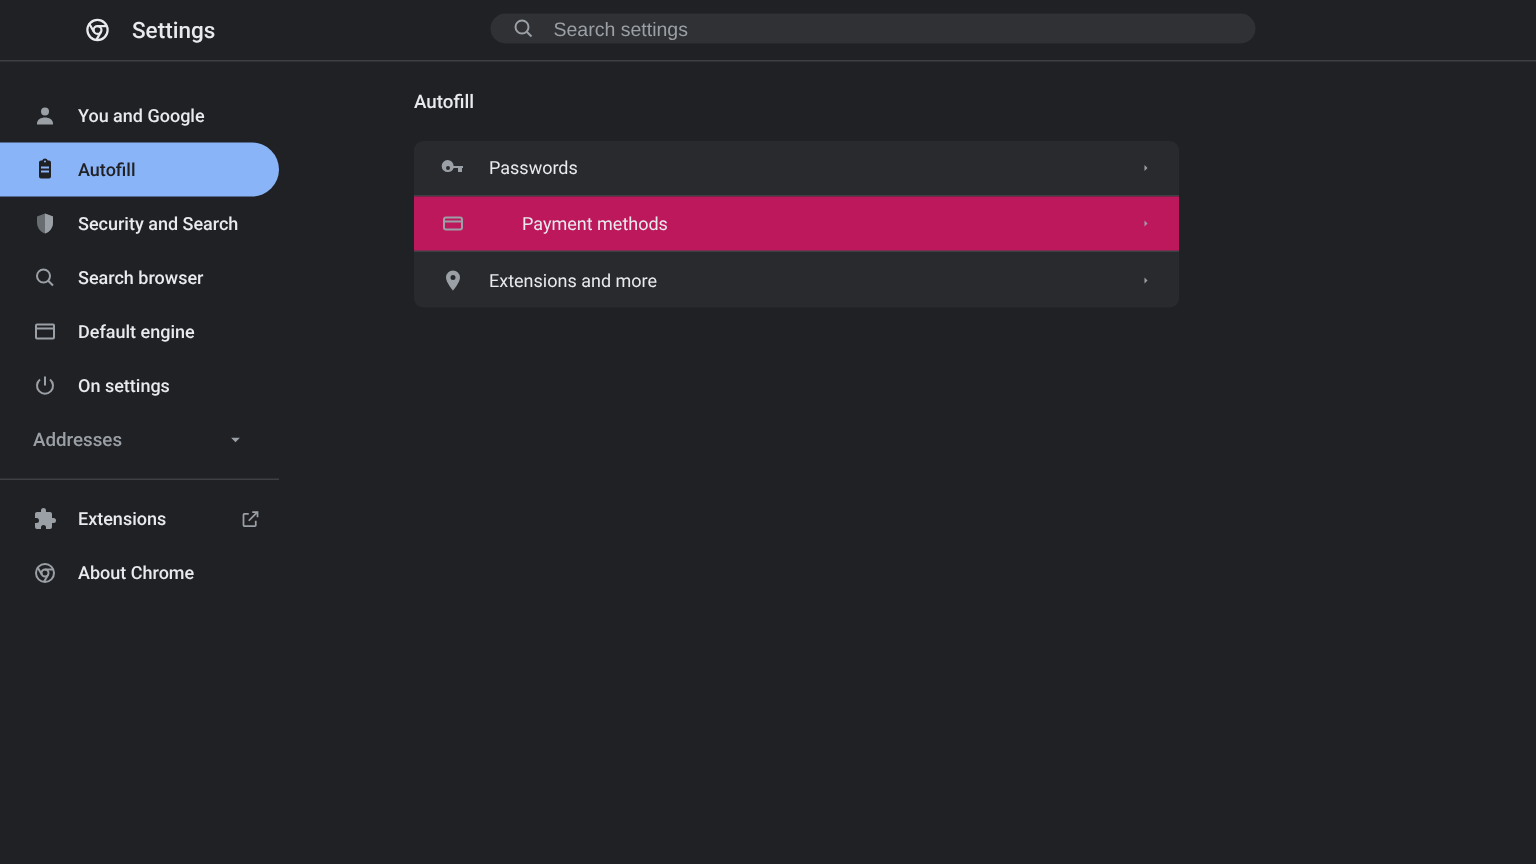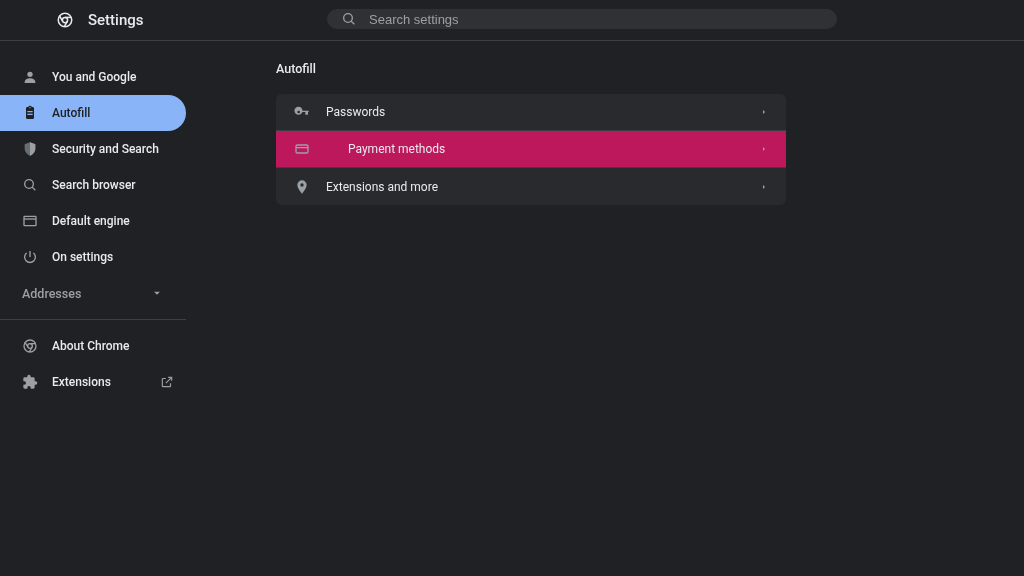--- a/index.html
+++ b/index.html
@@ -215,41 +215,41 @@
     <div class="nav-advanced">
       <span>Addresses</span>
       <svg class="chev" viewBox="0 0 24 24" fill="currentColor">
           <path d="M7 10l5 5 5-5z"></path>
         </svg>
     </div>
 
     <div class="nav-sep"></div>
 
     <div class="nav-item">
+      <svg class="nav-icon" viewBox="0 0 24 24" fill="currentColor">
+          <path d="M20.5 11H19V7a2 2 0 0 0-2-2h-4V3.5a2.5 2.5 0 0 0-5 0V5H4a2 2 0 0 0-2 2v4h1.5a2.5 2.5 0 0 1 0 5H2v4a2 2 0 0 0 2 2h4v-1.5a2.5 2.5 0 0 1 5 0V22h4a2 2 0 0 0 2-2v-4h1.5a2.5 2.5 0 0 0 0-5z"></path>
+        </svg>
+      <span>Extensions</span>
+      <svg class="trailing" viewBox="0 0 24 24" fill="none" stroke="currentColor" stroke-width="2">
+          <path d="M14 4h6v6"></path>
+          <path d="M20 4 10 14"></path>
+          <path d="M18 14v5a1 1 0 0 1-1 1H5a1 1 0 0 1-1-1V7a1 1 0 0 1 1-1h5"></path>
+        </svg>
+    </div>
+
+    <div class="nav-item">
       <svg class="nav-icon" viewBox="0 0 24 24" fill="none" stroke="currentColor" stroke-width="2">
           <circle cx="12" cy="12" r="9"></circle>
           <circle cx="12" cy="12" r="3.5"></circle>
           <line x1="12" y1="8.5" x2="20" y2="8.5"></line>
           <line x1="8.9" y1="13.7" x2="4.4" y2="6"></line>
           <line x1="15.1" y1="13.7" x2="11" y2="20.8"></line>
         </svg>
       <span>About Chrome</span>
     </div>
-
-    <div class="nav-item">
-      <svg class="nav-icon" viewBox="0 0 24 24" fill="currentColor">
-          <path d="M20.5 11H19V7a2 2 0 0 0-2-2h-4V3.5a2.5 2.5 0 0 0-5 0V5H4a2 2 0 0 0-2 2v4h1.5a2.5 2.5 0 0 1 0 5H2v4a2 2 0 0 0 2 2h4v-1.5a2.5 2.5 0 0 1 5 0V22h4a2 2 0 0 0 2-2v-4h1.5a2.5 2.5 0 0 0 0-5z"></path>
-        </svg>
-      <span>Extensions</span>
-      <svg class="trailing" viewBox="0 0 24 24" fill="none" stroke="currentColor" stroke-width="2">
-          <path d="M14 4h6v6"></path>
-          <path d="M20 4 10 14"></path>
-          <path d="M18 14v5a1 1 0 0 1-1 1H5a1 1 0 0 1-1-1V7a1 1 0 0 1 1-1h5"></path>
-        </svg>
-    </div>
   </div>
 
   <div class="content">
     <div class="section-title">Autofill</div>
     <div class="card">
 
       <div class="row">
         <svg class="row-icon" viewBox="0 0 24 24" fill="currentColor">
             <path d="M12.65 10A6 6 0 1 0 7 16a5.9 5.9 0 0 0 5.65-4H17v4h4v-4h1v-2zM7 14a2 2 0 1 1 2-2 2 2 0 0 1-2 2z"></path>
           </svg>

